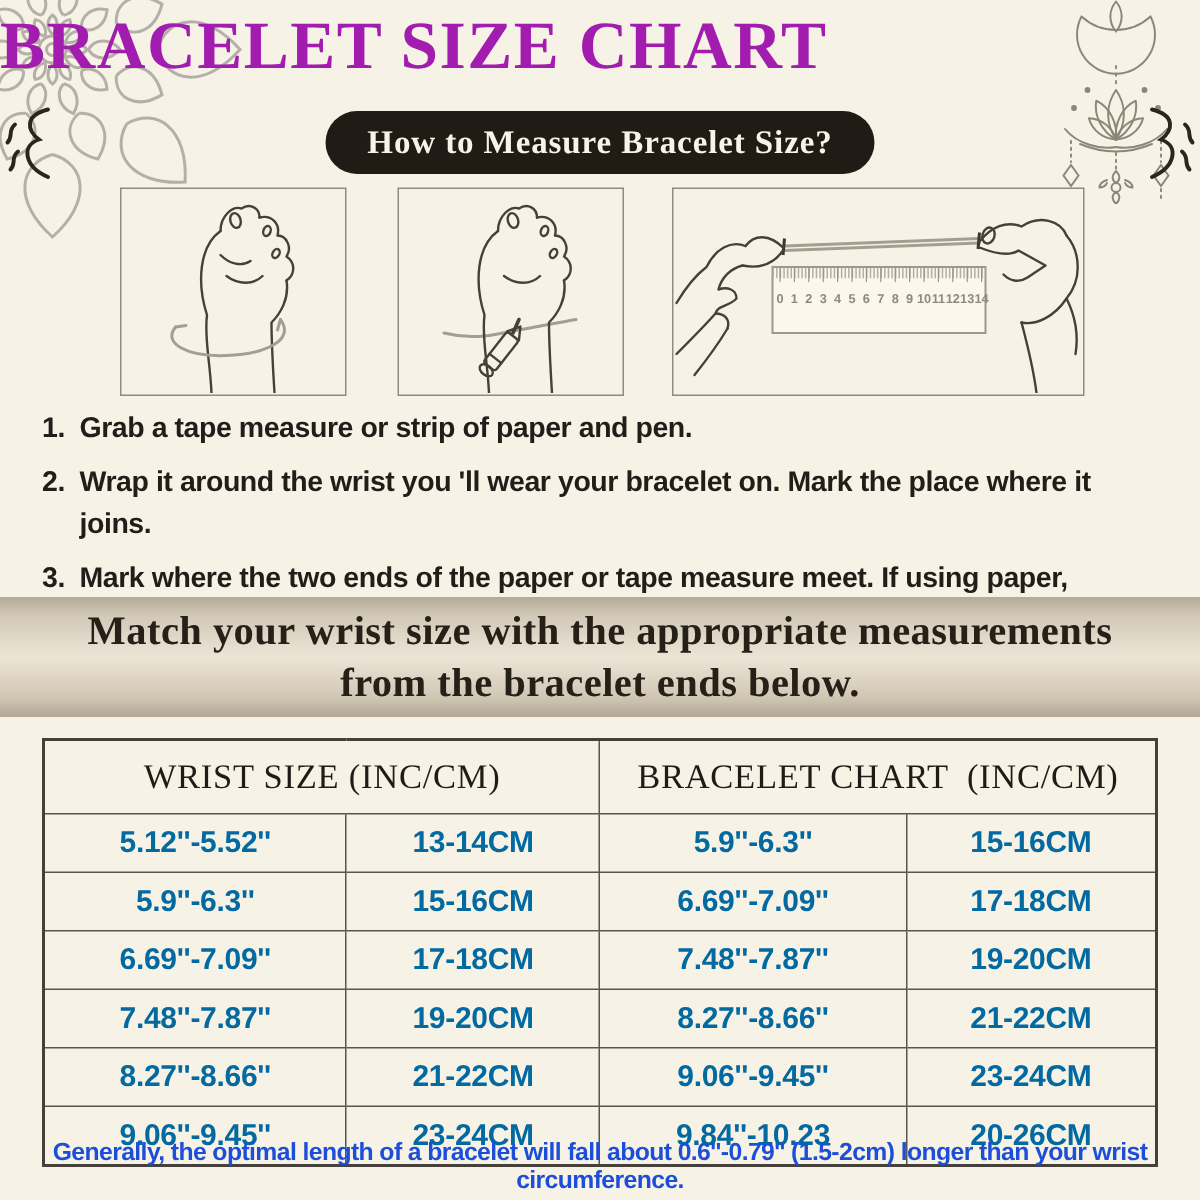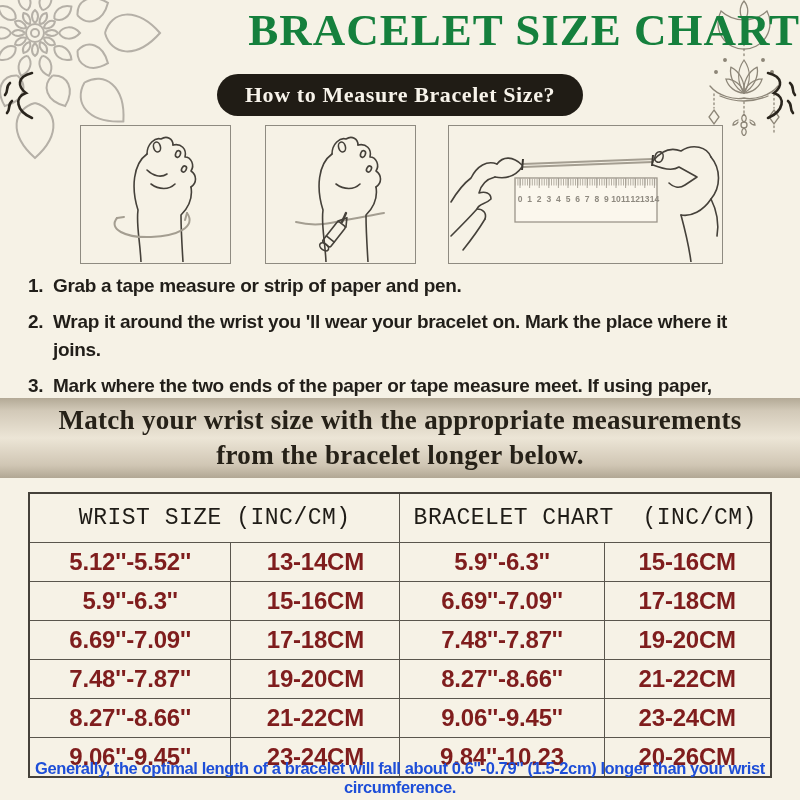--- a/index.html
+++ b/index.html
@@ -8,22 +8,22 @@
     background:#f6f2e6;
     font-family:"Liberation Sans",sans-serif;color:#23201b;
   }
   svg{display:block;}
   
   .mandala{position:absolute;left:-95px;top:-97px;}
   .lotus-hanger{position:absolute;right:4px;top:0;}
   
   .title{
     position:absolute;top:4px;left:0;width:100%;margin:0;
-    text-align:right;font-family:"Liberation Serif",serif;
-    font-size:45px;font-weight:700;letter-spacing:1px;color:#15803d;
+    text-align:left;font-family:"Liberation Serif",serif;
+    font-size:45px;font-weight:700;letter-spacing:1px;color:#a21caf;
   }
   
   .badge-row{
     position:absolute;top:69px;left:0;width:100%;
     display:flex;align-items:center;justify-content:space-between;gap:13px;
   }
   .pill{
     background:#201c15;color:#f7f3ea;border-radius:26px;
     padding:8px 28px;font-family:"Liberation Serif",serif;
     font-size:22px;font-weight:700;letter-spacing:0.6px;white-space:nowrap;
@@ -53,26 +53,26 @@
     font-family:"Liberation Serif",serif;font-size:27px;font-weight:700;
     color:#262118;line-height:35px;max-width:740px;letter-spacing:0.3px;
   }
   
   .size-table{
     position:absolute;top:492px;left:28px;width:744px;
     border-collapse:collapse;table-layout:fixed;
     border:2px solid #45413a;background:#f6f2e6;
   }
   .size-table th{
-    font-family:Liberation Mono, monospace;font-size:23px;font-weight:400;
+    font-family:Liberation Serif, serif;font-size:23px;font-weight:400;
     letter-spacing:0.5px;color:#1f1c17;height:46px;white-space:pre;
     border:1.5px solid #5a564d;text-align:center;margin-left:12px;
   }
   .size-table td{
-    font-size:24px;font-weight:700;letter-spacing:-0.2px;color:#7f1d1d;
+    font-size:20px;font-weight:700;letter-spacing:-0.2px;color:#0369a1;
     height:36px;border:1.5px solid #5a564d;text-align:center;
   }
   
   .footnote{
     position:absolute;top:759px;left:0;width:100%;text-align:center;
     font-size:16.5px;font-weight:700;letter-spacing:-0.4px;color:#1d4ed8;
   }
   .sketch{stroke:#45413a;fill:none;stroke-width:1.6;stroke-linecap:round;stroke-linejoin:round;}
   .tape{stroke:#a49e91;fill:none;stroke-width:2;stroke-linecap:round;}
   .orn{stroke:#8d8678;fill:none;stroke-width:1.3;stroke-linecap:round;}
@@ -302,21 +302,21 @@
       <span class="num">2.</span>
       <span>Wrap it around the wrist you 'll wear your bracelet on. Mark the place where it joins.</span>
     </li>
     <li>
       <span class="num">3.</span>
       <span>Mark where the two ends of the paper or tape measure meet. If using paper, measure the length of the strip with a ruler. This would be your wrist size.</span>
     </li>
   </ol>
 
   <div class="banner">
-    <span>Match your wrist size with the appropriate measurements from the bracelet longer below.</span>
+    <span>Match your wrist size with the appropriate measurements from the bracelet ends below.</span>
   </div>
 
   <table class="size-table">
     <colgroup>
       <col style="width:27.2%">
         <col style="width:22.8%">
       <col style="width:27.5%">
         <col style="width:22.5%">
     </colgroup>
     <thead>

